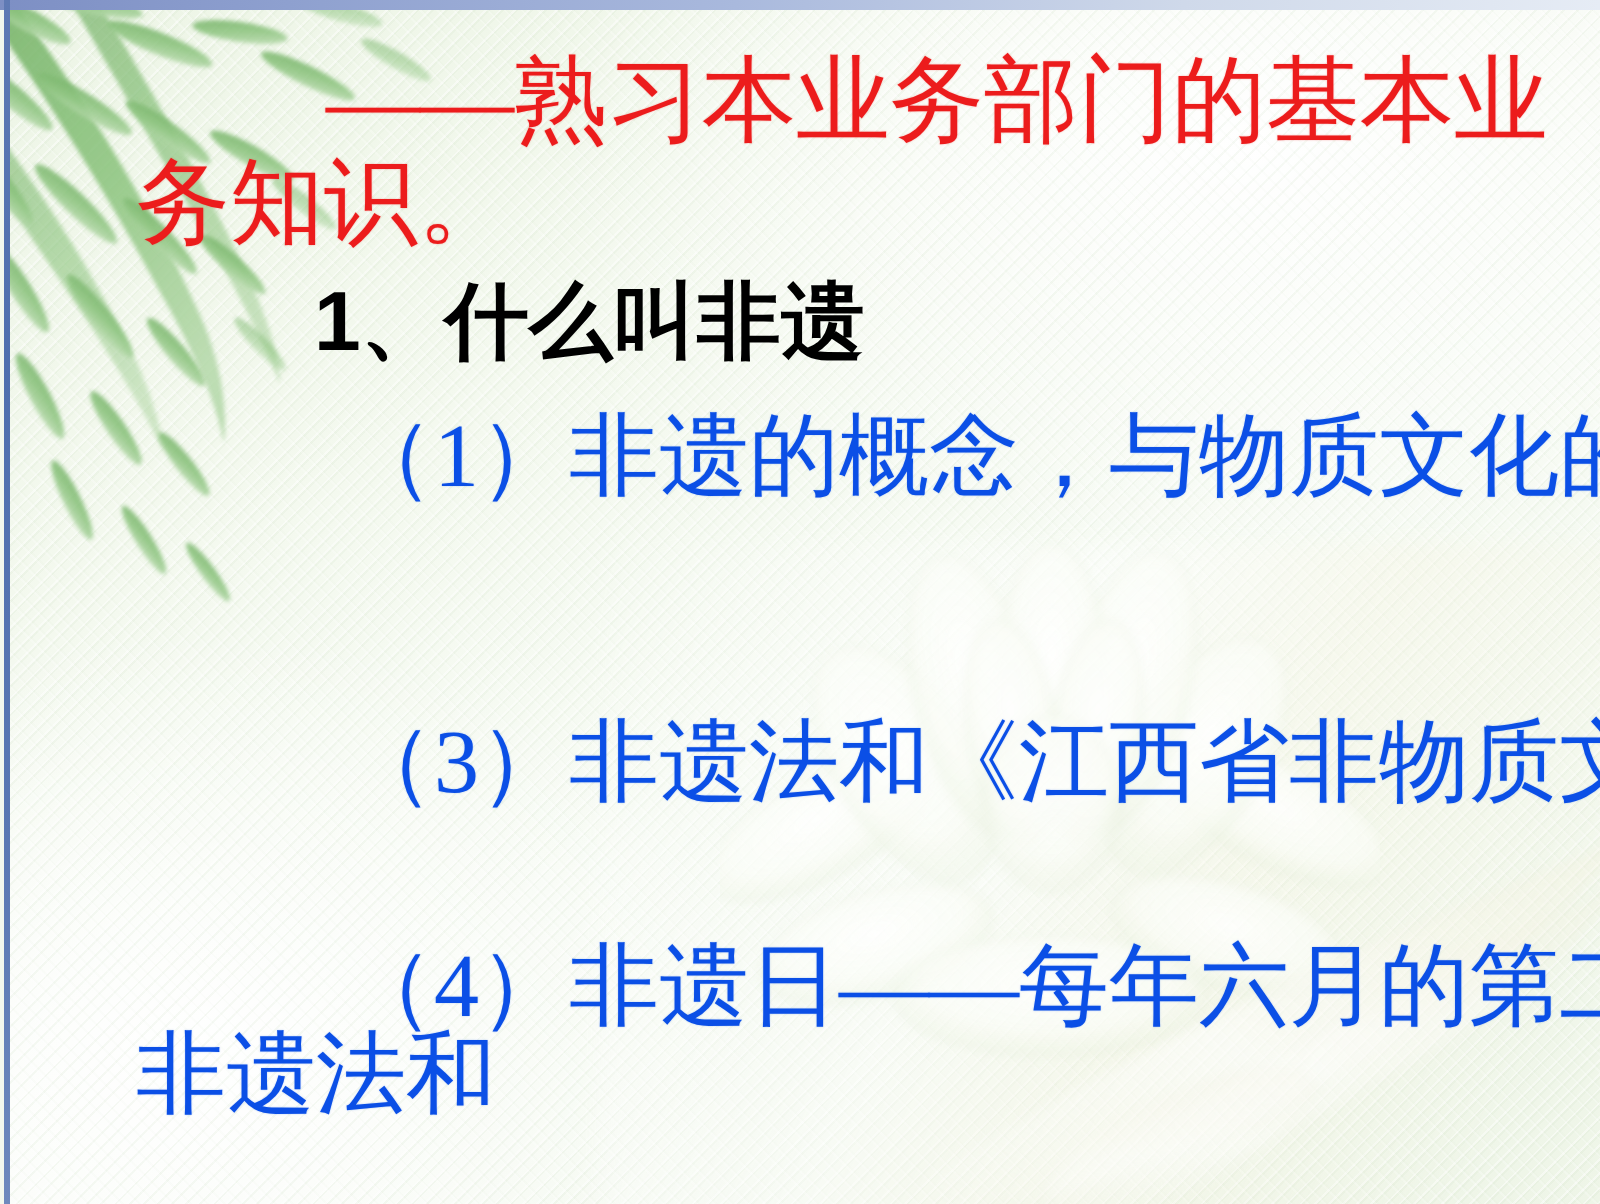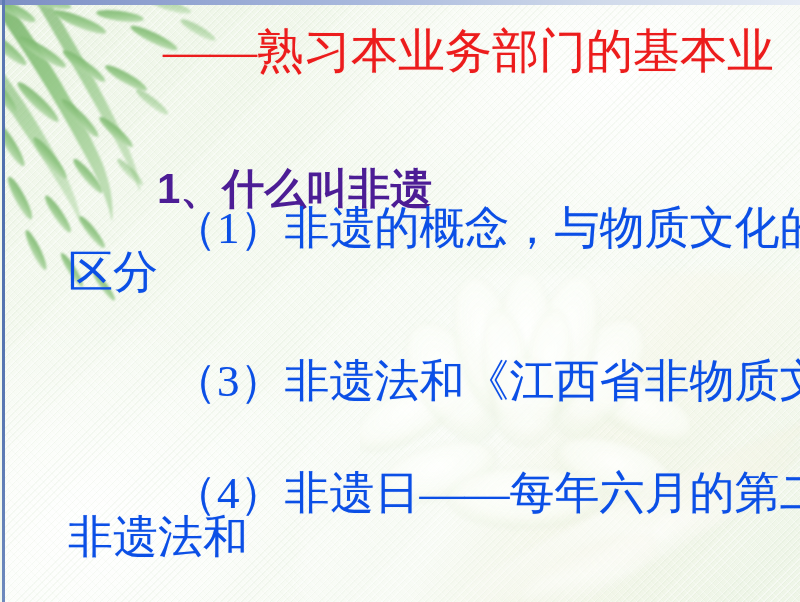--- a/index.html
+++ b/index.html
@@ -122,25 +122,24 @@
     text-shadow: 0 0 1px rgba(236,28,28,.35);
   }
 
   .blue {
     color: #0b4fe6;
     font-size: 45px;
     text-shadow: 0 0 1px rgba(11,79,230,.30);
   }
 
   .black {
-    color: #4c1d95;
+    color: #000000;
     font-family: "Liberation Sans", "DejaVu Sans", sans-serif;
     font-weight: 700;
     font-size: 42px;
-    margin-top: 28px;
   }
 
   
   .l-red-1   { left: 163px; top: 27px;  }
   .l-red-2   { left: 68px;  top: 78px;  }
   .l-hdr     { left: 157px; top: 139px; }
   .l-b1a     { left: 172px; top: 205px; }
   .l-b1b     { left: 68px;  top: 249px; }
   .l-b2      { left: 172px; top: 290px; }
   .l-b3a     { left: 172px; top: 358px; }
@@ -265,25 +264,25 @@
     </g>
   </svg>
 
   <div class="edge-left-outer"></div>
   <div class="edge-top"></div>
   <div class="edge-left"></div>
 
   <div class="content">
 
     <div class="line red l-red-1">——熟习本业务部门的基本业</div>
+    <div class="line red l-red-2">务知识。</div>
 
     <div class="line black l-hdr">1、什么叫非遗</div>
 
     <div class="line blue l-b1a">（1）非遗的概念，与物质文化的</div>
-    <div class="line blue l-b1b">区分</div>
 
 
     <div class="line blue l-b3a">（3）非遗法和《江西省非物质文</div>
 
     <div class="line blue l-b4a">（4）非遗日——每年六月的第二</div>
     <div class="line blue l-b4b">非遗法和</div>
 
   </div>
 </div>
 

